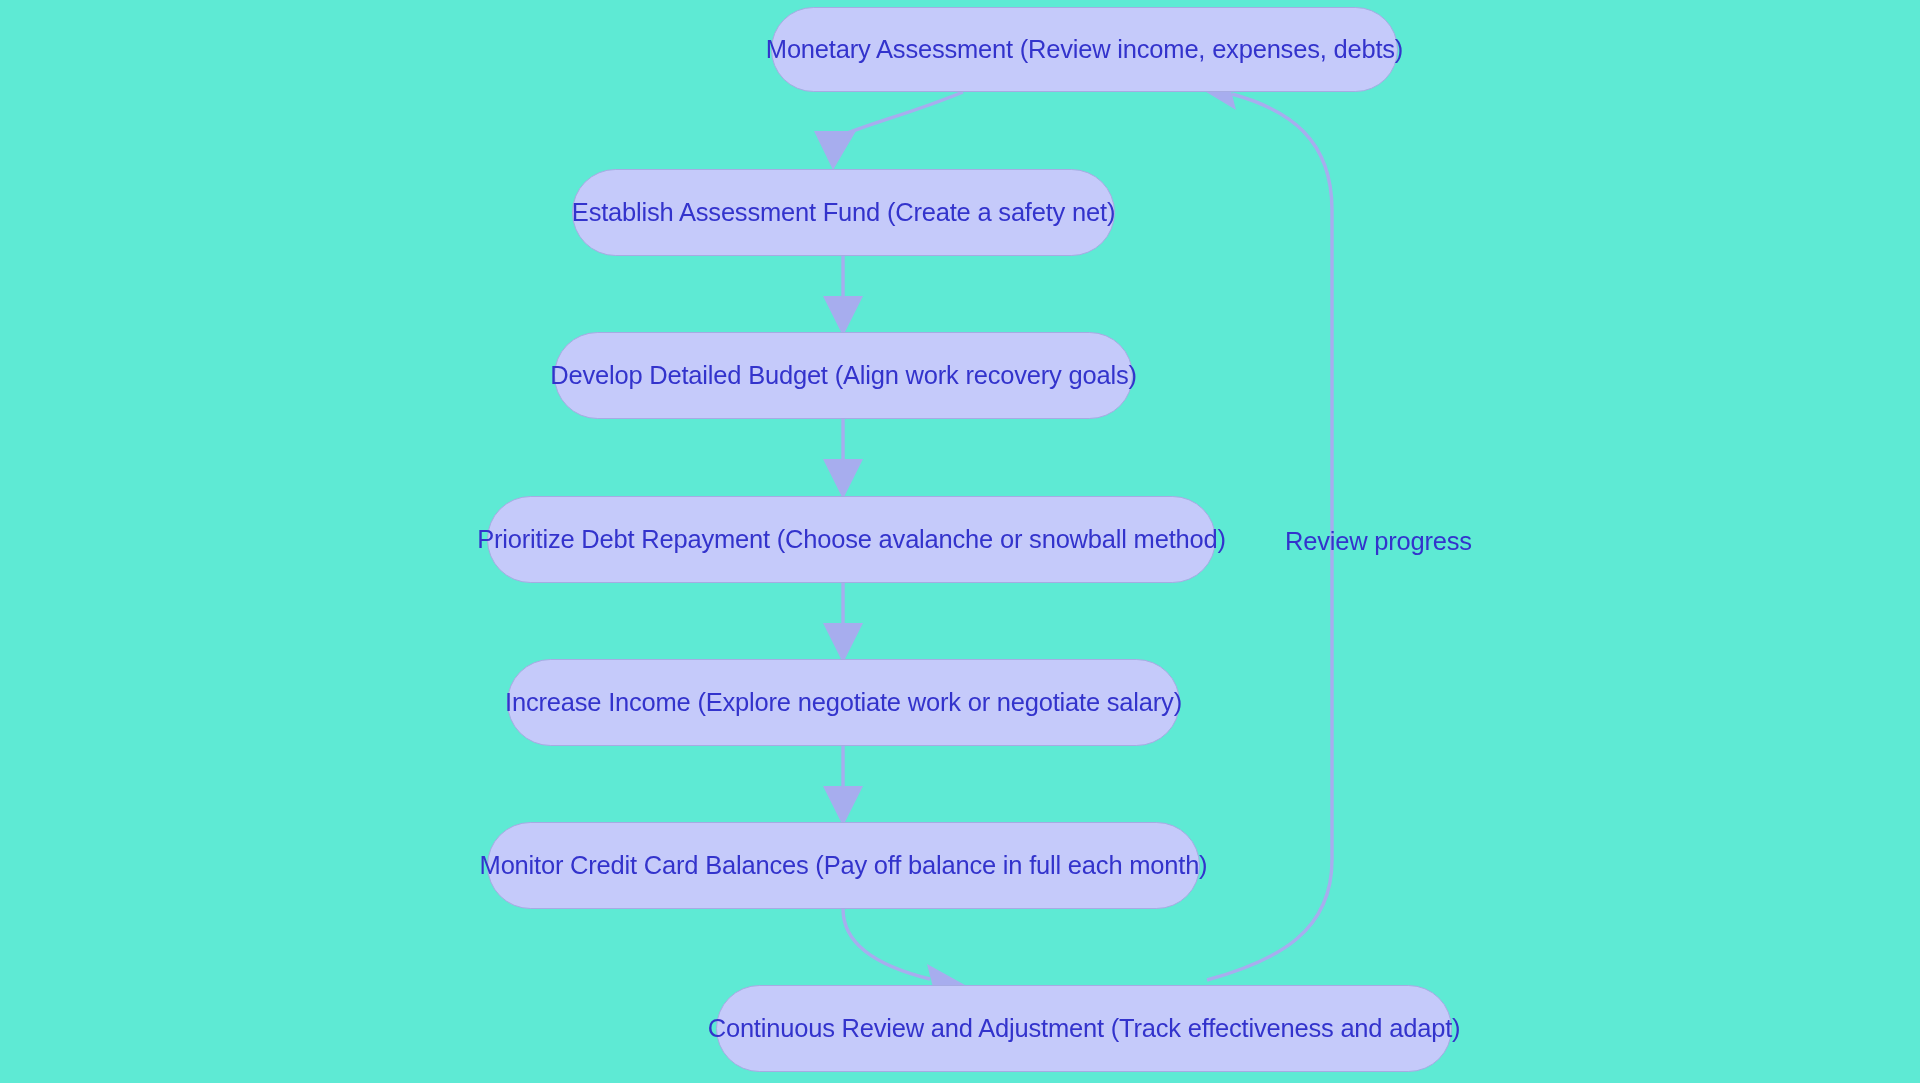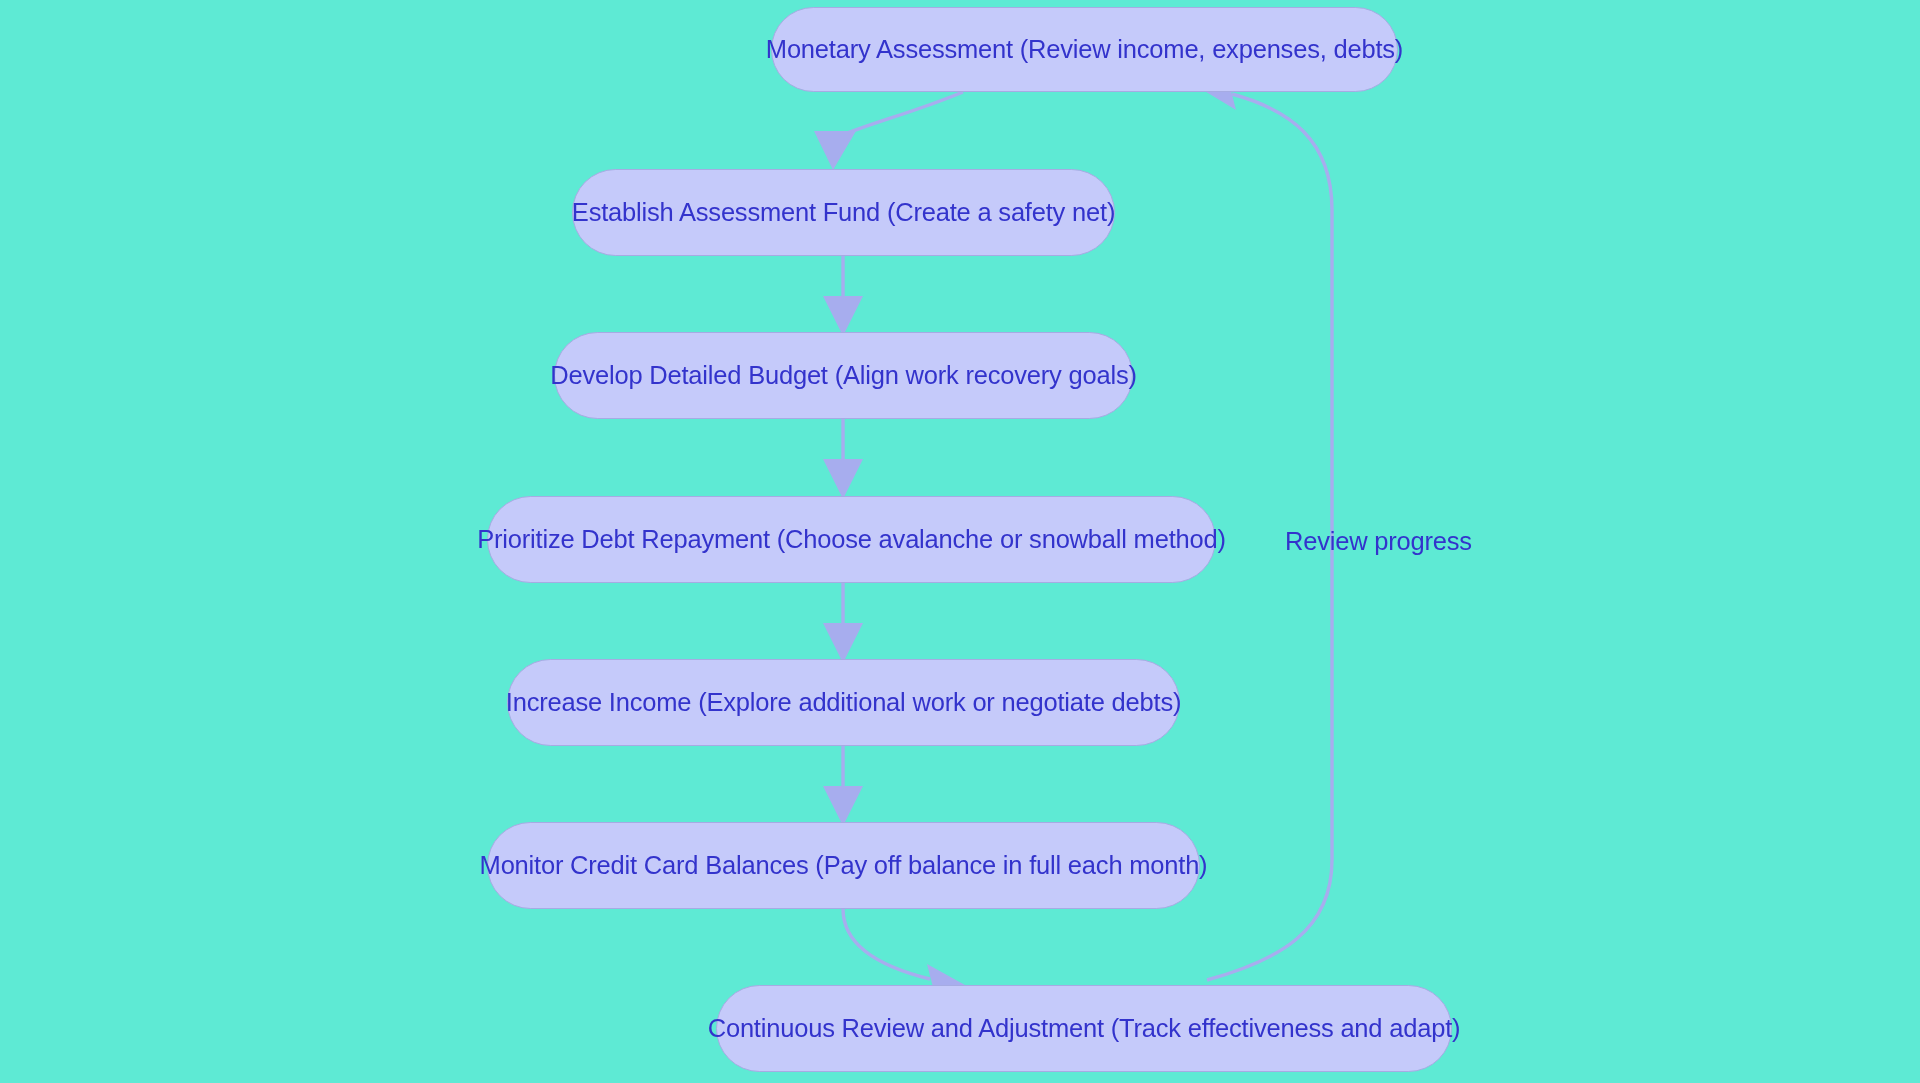--- a/index.html
+++ b/index.html
@@ -121,21 +121,21 @@
 
   <div class="node" style="left:554px; top:332px; width:579px; height:87px;">
     <span class="node-label">Develop Detailed Budget (Align work recovery goals)</span>
   </div>
 
   <div class="node" style="left:487px; top:496px; width:729px; height:87px;">
     <span class="node-label">Prioritize Debt Repayment (Choose avalanche or snowball method)</span>
   </div>
 
   <div class="node" style="left:507px; top:659px; width:673px; height:87px;">
-    <span class="node-label">Increase Income (Explore additional work or negotiate debts)</span>
+    <span class="node-label">Increase Income (Explore negotiate work or negotiate salary)</span>
   </div>
 
   <div class="node" style="left:716px; top:985px; width:736px; height:87px;">
     <span class="node-label">Continuous Review and Adjustment (Track effectiveness and adapt)</span>
   </div>
 
   <div class="node" style="left:487px; top:822px; width:713px; height:87px;">
     <span class="node-label">Monitor Credit Card Balances (Pay off balance in full each month)</span>
   </div>
 

